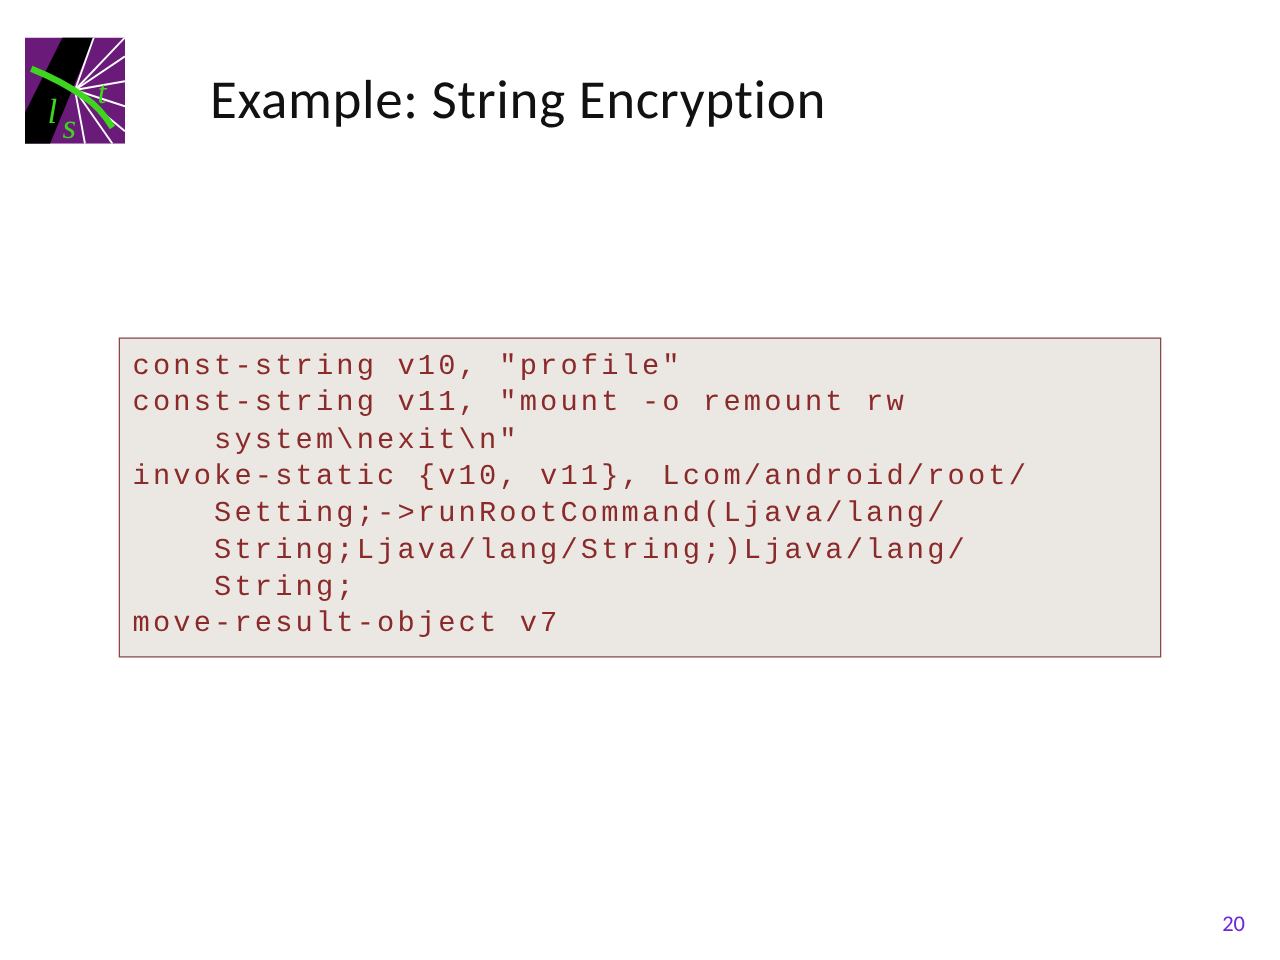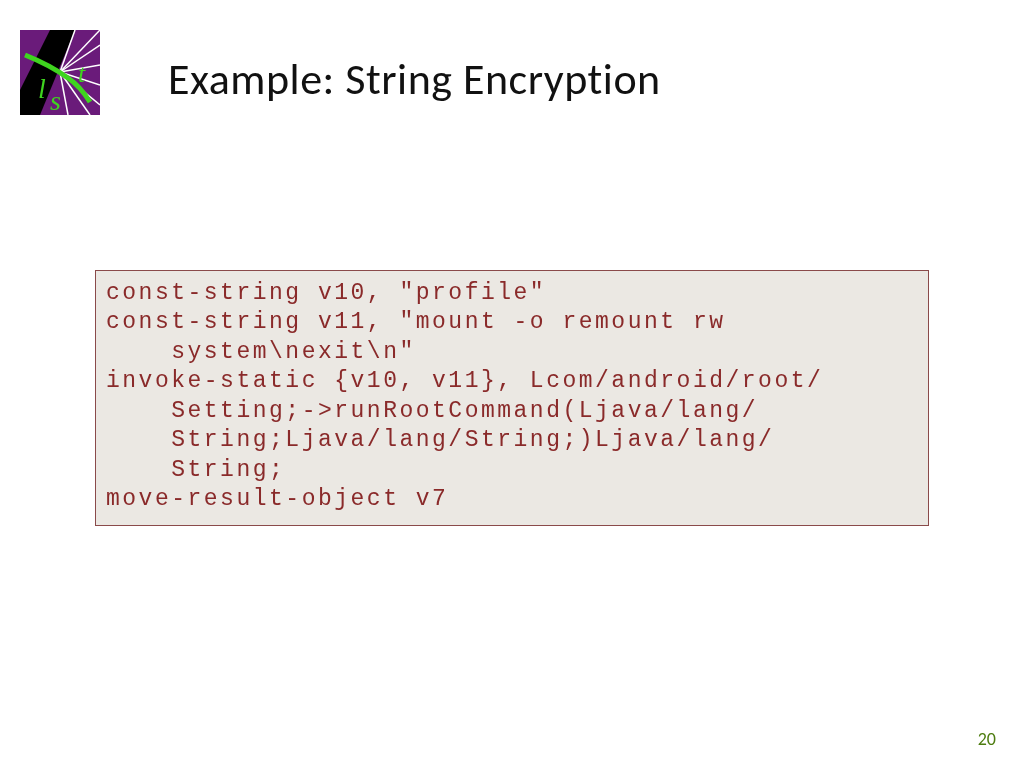--- a/index.html
+++ b/index.html
@@ -46,21 +46,21 @@
     line-height: 1.28;
     color: #8a2a2a;
     letter-spacing: 2.5px;
     white-space: pre;
   }
   .pagenum {
     position: absolute;
     bottom: 18px;
     right: 28px;
     font-size: 18px;
-    color: #4d7c0f;
+    color: #6d28d9;
   }
 </style>
 </head>
 <body>
 
 <div class="logo">
   <svg viewBox="0 0 80 85" width="80" height="85">
     <rect x="0" y="0" width="80" height="85" fill="#6a1b7a"></rect>
     <polygon points="30,0 55,0 20,85 0,85 0,60" fill="#000000"></polygon>
     <line x1="40" y1="42" x2="80" y2="0" stroke="#ffffff" stroke-width="1.5"></line>

